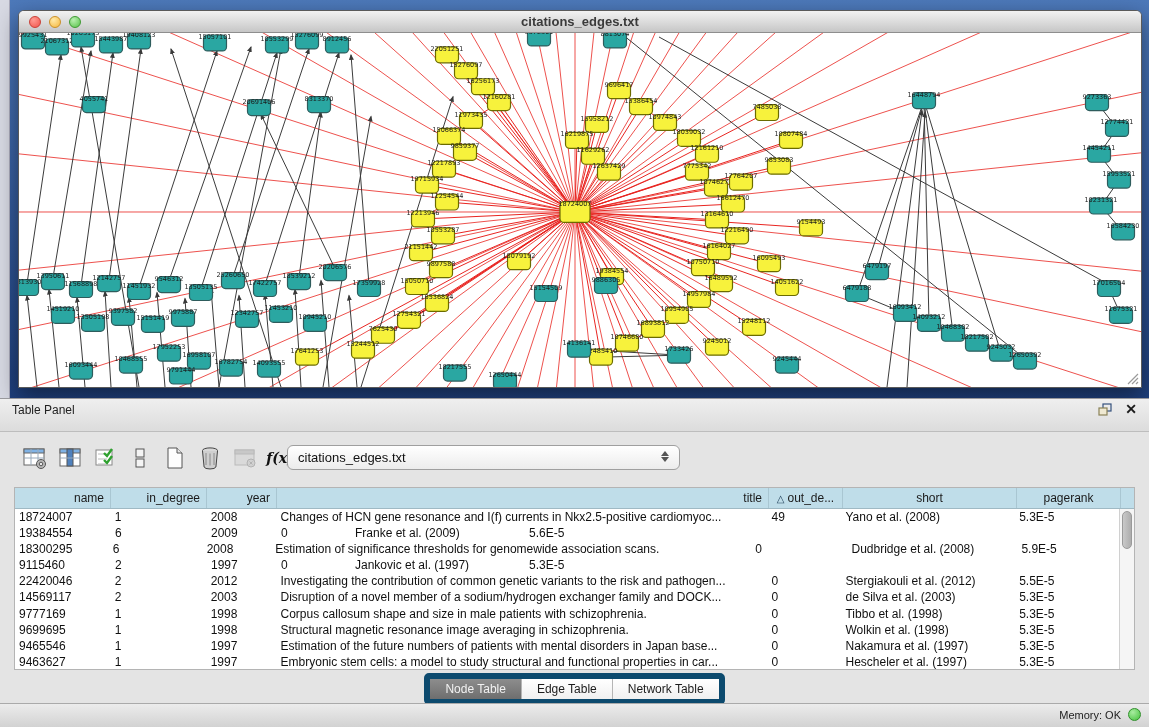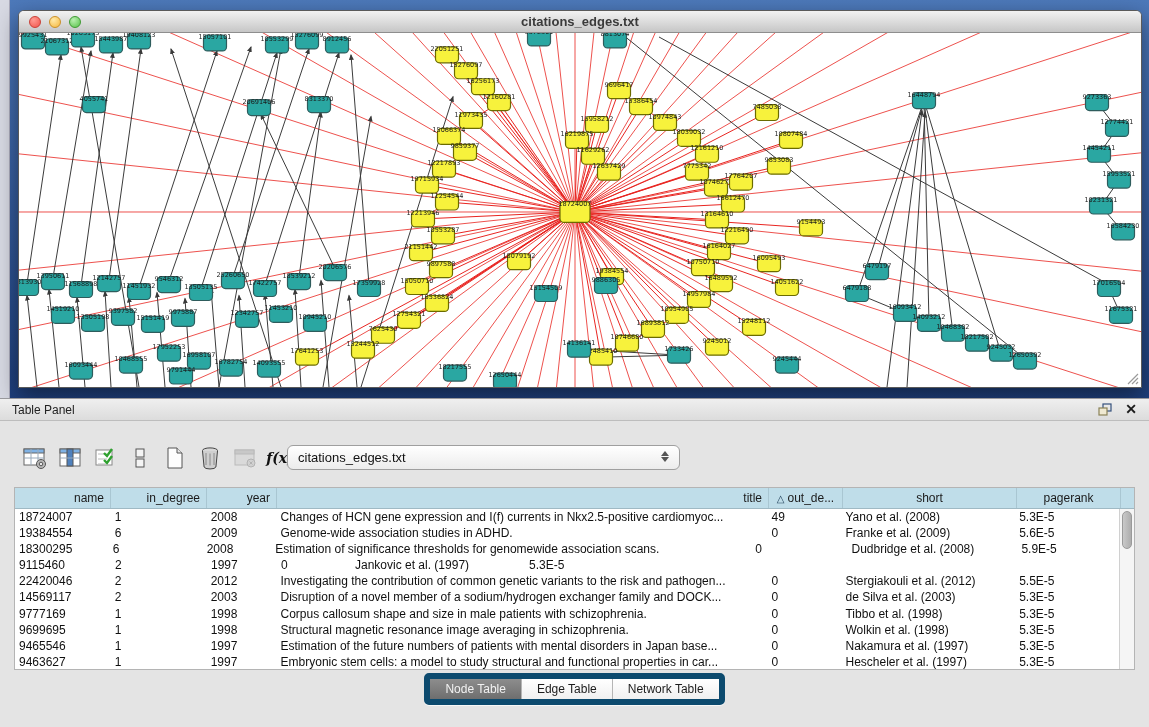--- a/index.html
+++ b/index.html
@@ -24,21 +24,21 @@
   .win-title { position:absolute; left:0; right:0; top:3px; text-align:center;
     font-size:13px; font-weight:bold; color:#3a3a3a; }
   .canvas-wrap { position:relative; width:1122px; height:354px; background:#fff;
     overflow:hidden; }
   svg.net { display:block; }
   .grip { position:absolute; right:2px; bottom:2px; width:14px; height:14px; }
 
   
   .table-panel { position:absolute; left:0; top:398px; width:1149px; height:329px;
     background:#e4e4e4; border-top:1px solid #98989c; }
-  .panel-header { position:absolute; left:0; top:0; width:100%; height:22px;
+  .panel-header { position:absolute; left:0; top:0; width:100%; height:33px;
     background:linear-gradient(180deg,#efefef,#dcdcdc); border-bottom:1px solid #bdbdbd; }
   .panel-title { position:absolute; left:12px; top:4px; font-size:12px; color:#222; }
   .panel-float { position:absolute; right:36px; top:4px; width:15px; height:14px; cursor:pointer;}
   .panel-close { position:absolute; right:12px; top:2px; font-size:14px; font-weight:bold;
     color:#1a1a1a; cursor:pointer; }
 
   .toolbar { position:absolute; left:22px; top:44px; height:30px; display:flex;
     align-items:center; gap:9px; }
   .tb-icon { width:26px; height:26px; display:flex; align-items:center;
     justify-content:center; cursor:pointer; }
@@ -882,30 +882,29 @@
         <div class="th r" style="width: 492px;">title</div>
         <div class="th l" style="width: 74px;"><span class="sort-tri">△</span>out_de...</div>
         <div class="th c" style="width: 174px;">short</div>
         <div class="th c" style="width: 104px;">pagerank</div>
       </div>
     <div class="tbody" id="tbody">
         <div class="tr">
           <div class="td" style="width: 96px;">18724007</div>
           <div class="td" style="width: 96px;">1</div>
           <div class="td" style="width: 70px;">2008</div>
-          <div class="td" style="width: 492px;">Changes of HCN gene expression and I(f) currents in Nkx2.5-positive cardiomyoc...</div>
+          <div class="td" style="width: 492px;">Changes of HCN gene resonance and I(f) currents in Nkx2.5-positive cardiomyoc...</div>
           <div class="td" style="width: 74px;">49</div>
           <div class="td" style="width: 174px;">Yano et al. (2008)</div>
           <div class="td" style="width: 104px;">5.3E-5</div>
         </div>
         <div class="tr">
           <div class="td" style="width: 96px;">19384554</div>
           <div class="td" style="width: 96px;">6</div>
           <div class="td" style="width: 70px;">2009</div>
-          <div class="td" style="width: 492px;">Genome-wide association studies in ADHD.</div>
           <div class="td" style="width: 74px;">0</div>
           <div class="td" style="width: 174px;">Franke et al. (2009)</div>
           <div class="td" style="width: 104px;">5.6E-5</div>
         </div>
         <div class="tr">
           <div class="td" style="width: 96px;">18300295</div>
           <div class="td" style="width: 96px;">6</div>
           <div class="td" style="width: 70px;">2008</div>
           <div class="td" style="width: 492px;">Estimation of significance thresholds for genomewide association scans.</div>
           <div class="td" style="width: 74px;">0</div>
@@ -981,13 +980,17 @@
   </div>
 
   <div class="tabs">
     <div class="seg">
       <span class="seg-btn sel">Node Table</span>
       <span class="seg-btn">Edge Table</span>
       <span class="seg-btn">Network Table</span>
     </div>
   </div>
 
+  <div class="statusbar">
+    <span class="mem">Memory: OK</span>
+    <span class="memdot"></span>
+  </div>
 </div>
 
 </body></html>

